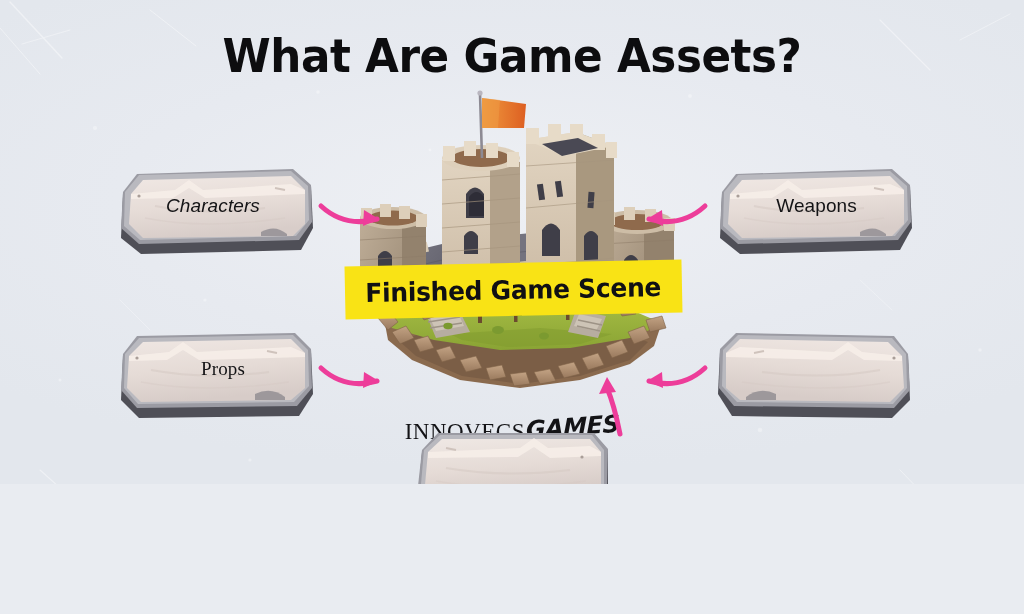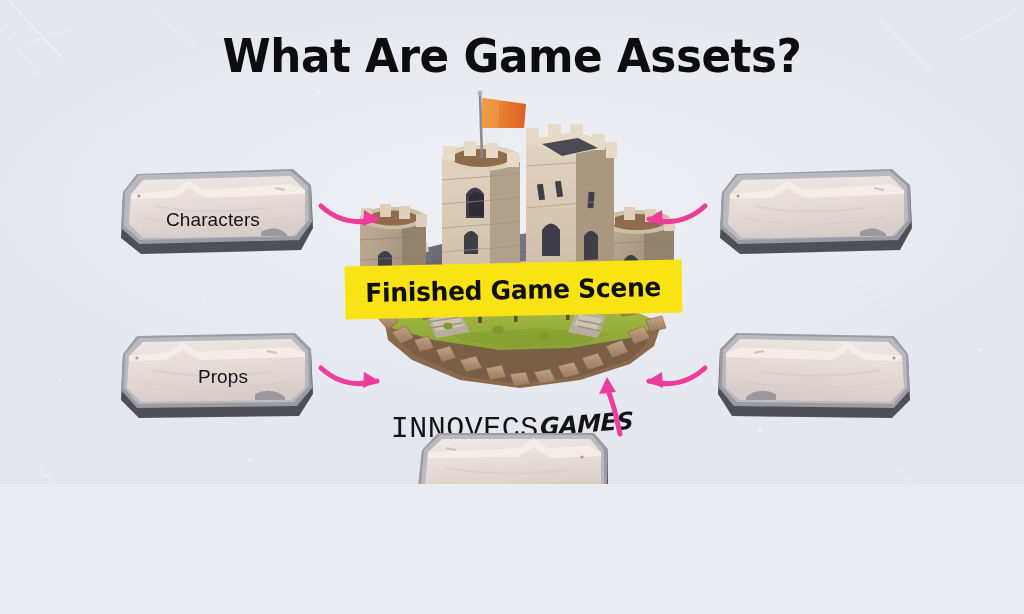--- a/index.html
+++ b/index.html
@@ -103,23 +103,23 @@
     z-index: 2;
     white-space: nowrap;
   }
 
   #tablet-characters  { left: 115px; top: 166px; }
   #tablet-weapons     { left: 714px; top: 166px; }
   #tablet-props       { left: 115px; top: 330px; }
   #tablet-ui          { left: 714px; top: 330px; }
   #tablet-environments{ left: 412px; top: 428px; }
 
-  #tablet-characters .tablet-label  { top: 43px; left: -6px; }
+  #tablet-characters .tablet-label  { top: 29px; left: -6px; font-style: italic; }
   #tablet-weapons    .tablet-label  { top: 29px; left: 3px; }
-  #tablet-props      .tablet-label  { top: 36px; left: 14px; }
+  #tablet-props      .tablet-label  { top: 28px; left: 14px; font-family: Liberation Serif, serif; }
   #tablet-ui         .tablet-label  { top: 30px; left: -8px; }
   #tablet-environments .tablet-label{ top: 30px; left: -10px; }
 
   .mirrored svg { transform: scaleX(-1); }
 
   
   .arrow {
     position: absolute;
     z-index: 5;
     pointer-events: none;
@@ -134,23 +134,23 @@
 
   
   .logo {
     position: absolute;
     left: 0; right: 0;
     bottom: 38px;
     text-align: center;
     white-space: nowrap;
   }
   .logo-innovecs {
-    font-family: Liberation Mono, monospace;
+    font-family: Liberation Serif, serif;
     font-weight: 400;
-    font-size: 30px;
+    font-size: 23px;
     letter-spacing: .5px;
     color: #131316;
     vertical-align: middle;
   }
   .logo-games {
     display: inline-block;
     font-family: "DejaVu Sans", sans-serif;
     font-weight: 700;
     font-style: italic;
     font-size: 24px;
@@ -478,20 +478,21 @@
       <path d="M8 26 L22 8 L178 3 L196 19 L197 56 L184 74 L24 78 L6 62 Z" fill="#9b9ba3"></path>
       <path d="M10 26 L24 9 L176 5 L193 20 L194 54 L181 70 L25 74 L9 60 Z" fill="#b9b9bf"></path>
       <path d="M16 28 L28 14 L176 10 L190 24 L190 58 L178 70 L28 72 L14 58 Z" fill="url(#tTop2)"></path>
       <path d="M16 28 L60 24 L74 14 L88 24 L176 18 L190 24 L190 28 L90 32 L74 22 L58 32 L16 33 Z" fill="#f7efe9" opacity=".85"></path>
       <path d="M40 40 q50 10 110 2" stroke="#d4c8c2" stroke-width="2" fill="none" opacity=".5"></path>
       <path d="M30 52 q60 12 140 0" stroke="#d4c8c2" stroke-width="1.4" fill="none" opacity=".4"></path>
       <path d="M146 66 q14 -8 26 2 L172 70 L146 70 Z" fill="#6e6e77" opacity=".55"></path>
       <circle cx="24" cy="30" r="1.6" fill="#a99e98"></circle>
       <path d="M160 22 l10 2" stroke="#cfc3bc" stroke-width="2"></path>
     </svg>
+    <div class="tablet-label">Weapons</div>
   </div>
 
   <div class="tablet" id="tablet-props">
     <svg viewBox="0 0 202 92" xmlns="http://www.w3.org/2000/svg">
       <defs>
         <linearGradient id="tTop3" x1="0" y1="0" x2="0.25" y2="1">
           <stop offset="0" stop-color="#efe7e3"></stop>
           <stop offset="0.55" stop-color="#e5dbd6"></stop>
           <stop offset="1" stop-color="#d7ccc8"></stop>
         </linearGradient>

